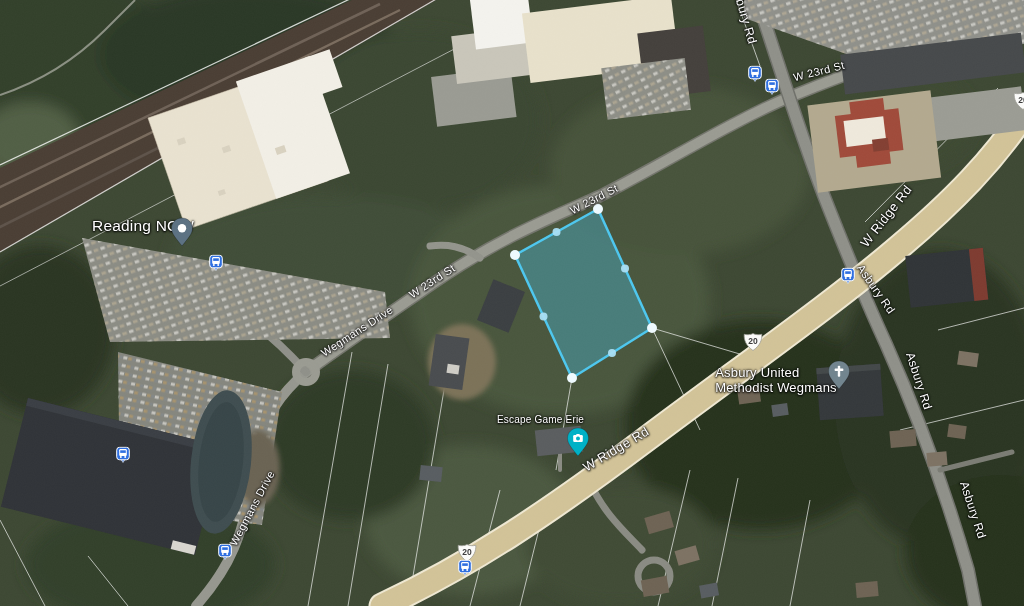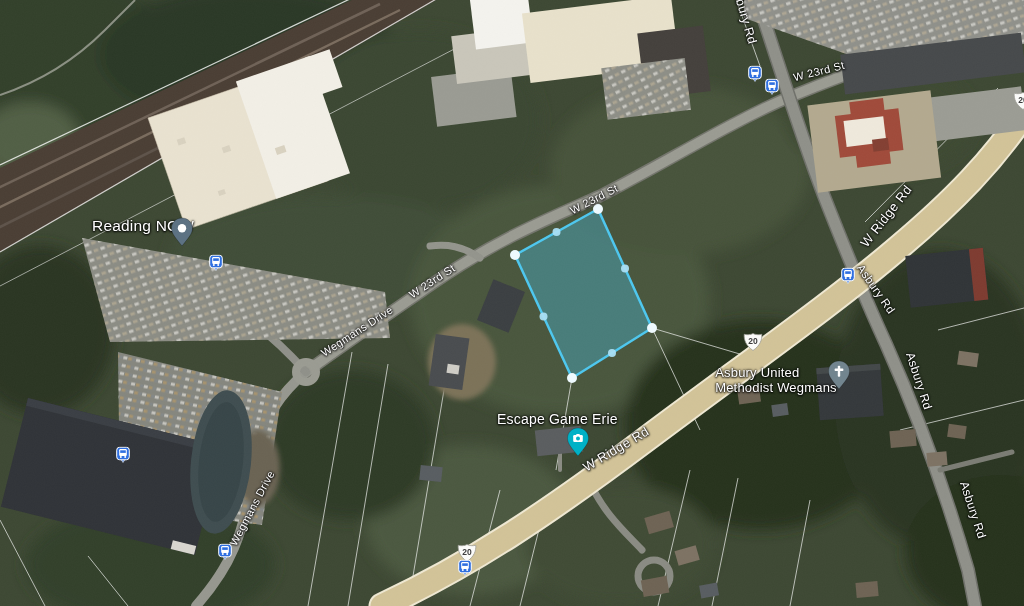--- a/index.html
+++ b/index.html
@@ -231,21 +231,21 @@
 <div class="lbl road" style="left:357px;top:331px;transform:translate(-50%,-50%) rotate(-33deg);">Wegmans Drive</div>
 <div class="lbl road" style="left:252px;top:508px;transform:translate(-50%,-50%) rotate(-62deg);">Wegmans Drive</div>
 <div class="lbl road" style="left:616px;top:449px;font-size:13px;transform:translate(-50%,-50%) rotate(-31deg);">W Ridge Rd</div>
 <div class="lbl road" style="left:886px;top:216px;font-size:13px;transform:translate(-50%,-50%) rotate(-52deg);">W Ridge Rd</div>
 <div class="lbl road" style="left:876px;top:289px;font-size:11.5px;transform:translate(-50%,-50%) rotate(55deg);">Asbury Rd</div>
 <div class="lbl road" style="left:919px;top:381px;font-size:12px;transform:translate(-50%,-50%) rotate(72deg);">Asbury Rd</div>
 <div class="lbl road" style="left:973px;top:510px;font-size:12px;transform:translate(-50%,-50%) rotate(72deg);">Asbury Rd</div>
 <div class="lbl road" style="left:744px;top:14px;font-size:12.5px;transform:translate(-50%,-50%) rotate(74deg);">Asbury Rd</div>
 
 <div class="lbl poi" style="left:92px;top:226px;font-size:15.5px;transform:translateY(-50%);">Reading NOW</div>
-<div class="lbl poi" style="left:497px;top:419px;font-size:14px;transform:translateY(-50%);">Escape Game Erie</div>
+<div class="lbl poi" style="left:497px;top:419px;font-size:10px;transform:translateY(-50%);">Escape Game Erie</div>
 <div class="lbl poi" style="left:776px;top:368px;font-size:13px;text-align:left;transform:translate(-50%,-50%);line-height:15px;margin-top:12px;">
   <div>Asbury United</div>
   <div>Methodist Wegmans</div>
 </div>
 
 <div class="shield" style="left:753px;top:342px;">
   <svg width="22" height="20" viewBox="0 0 22 20">
     <path d="M11,1.5 C8.8,2.8 5.2,3 2.2,2.3 C1.9,7.6 3.6,13.4 11,18.5 C18.4,13.4 20.1,7.6 19.8,2.3 C16.8,3 13.2,2.8 11,1.5 Z" stroke="#9b9b93" stroke-width="0.75" fill="#fbfbf9"></path>
     <text x="11" y="11.5" text-anchor="middle" font-size="8.5" font-weight="bold" fill="#3c3c3c" font-family="Liberation Sans, sans-serif">20</text>
   </svg>

